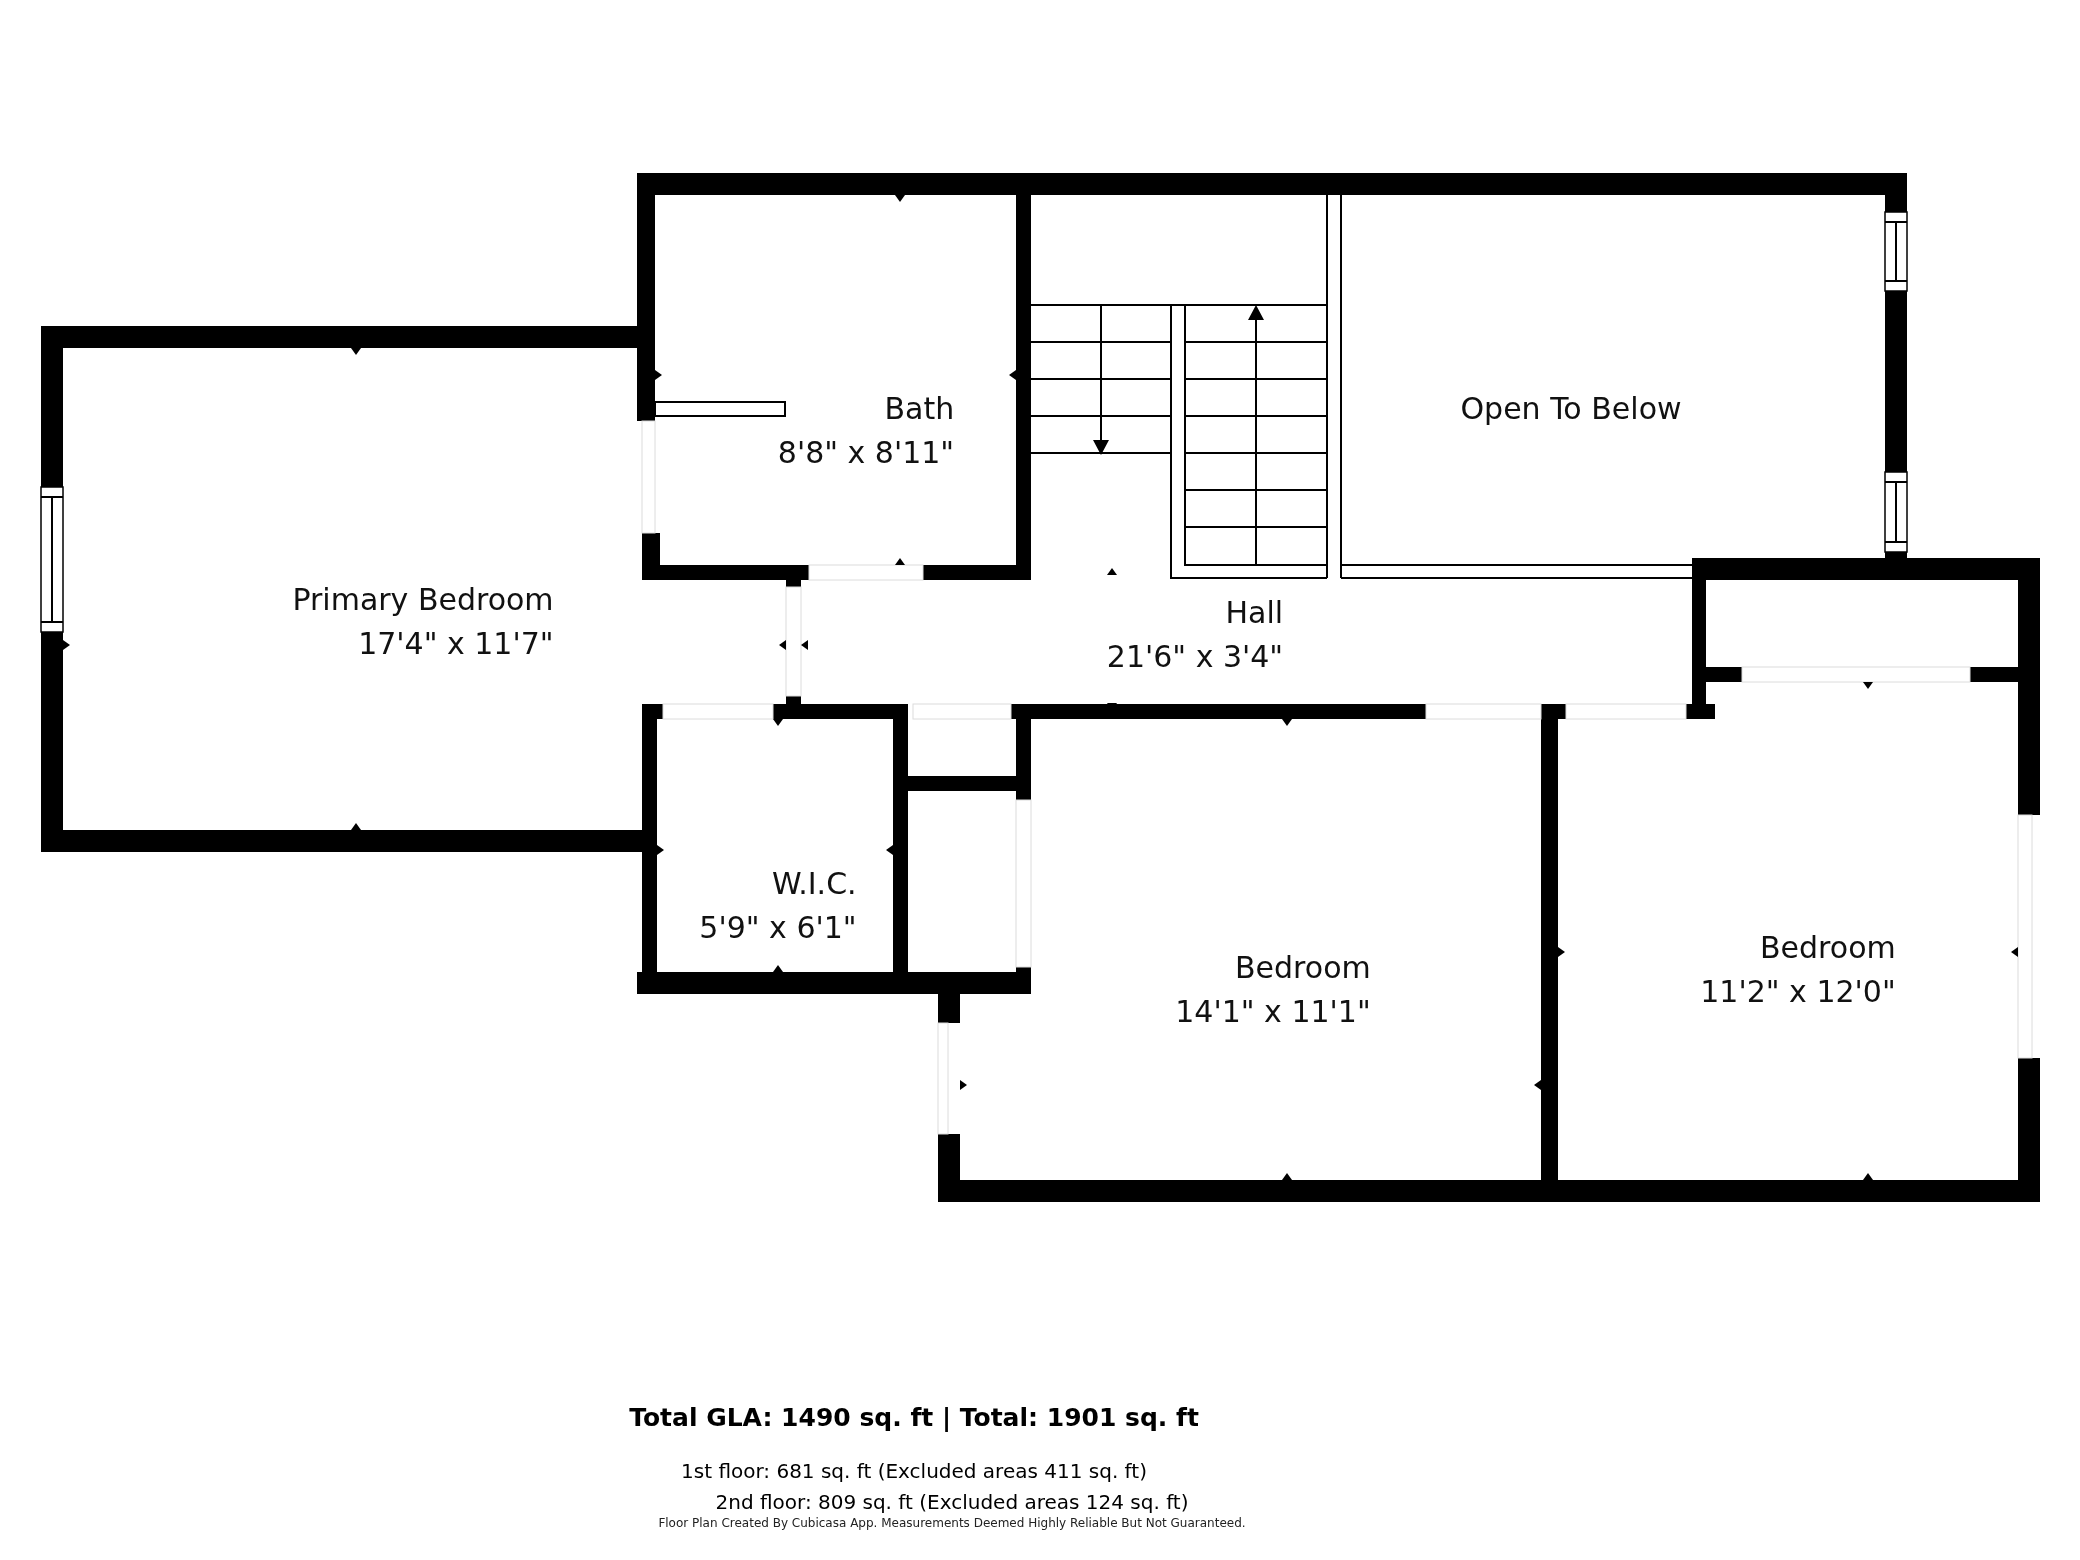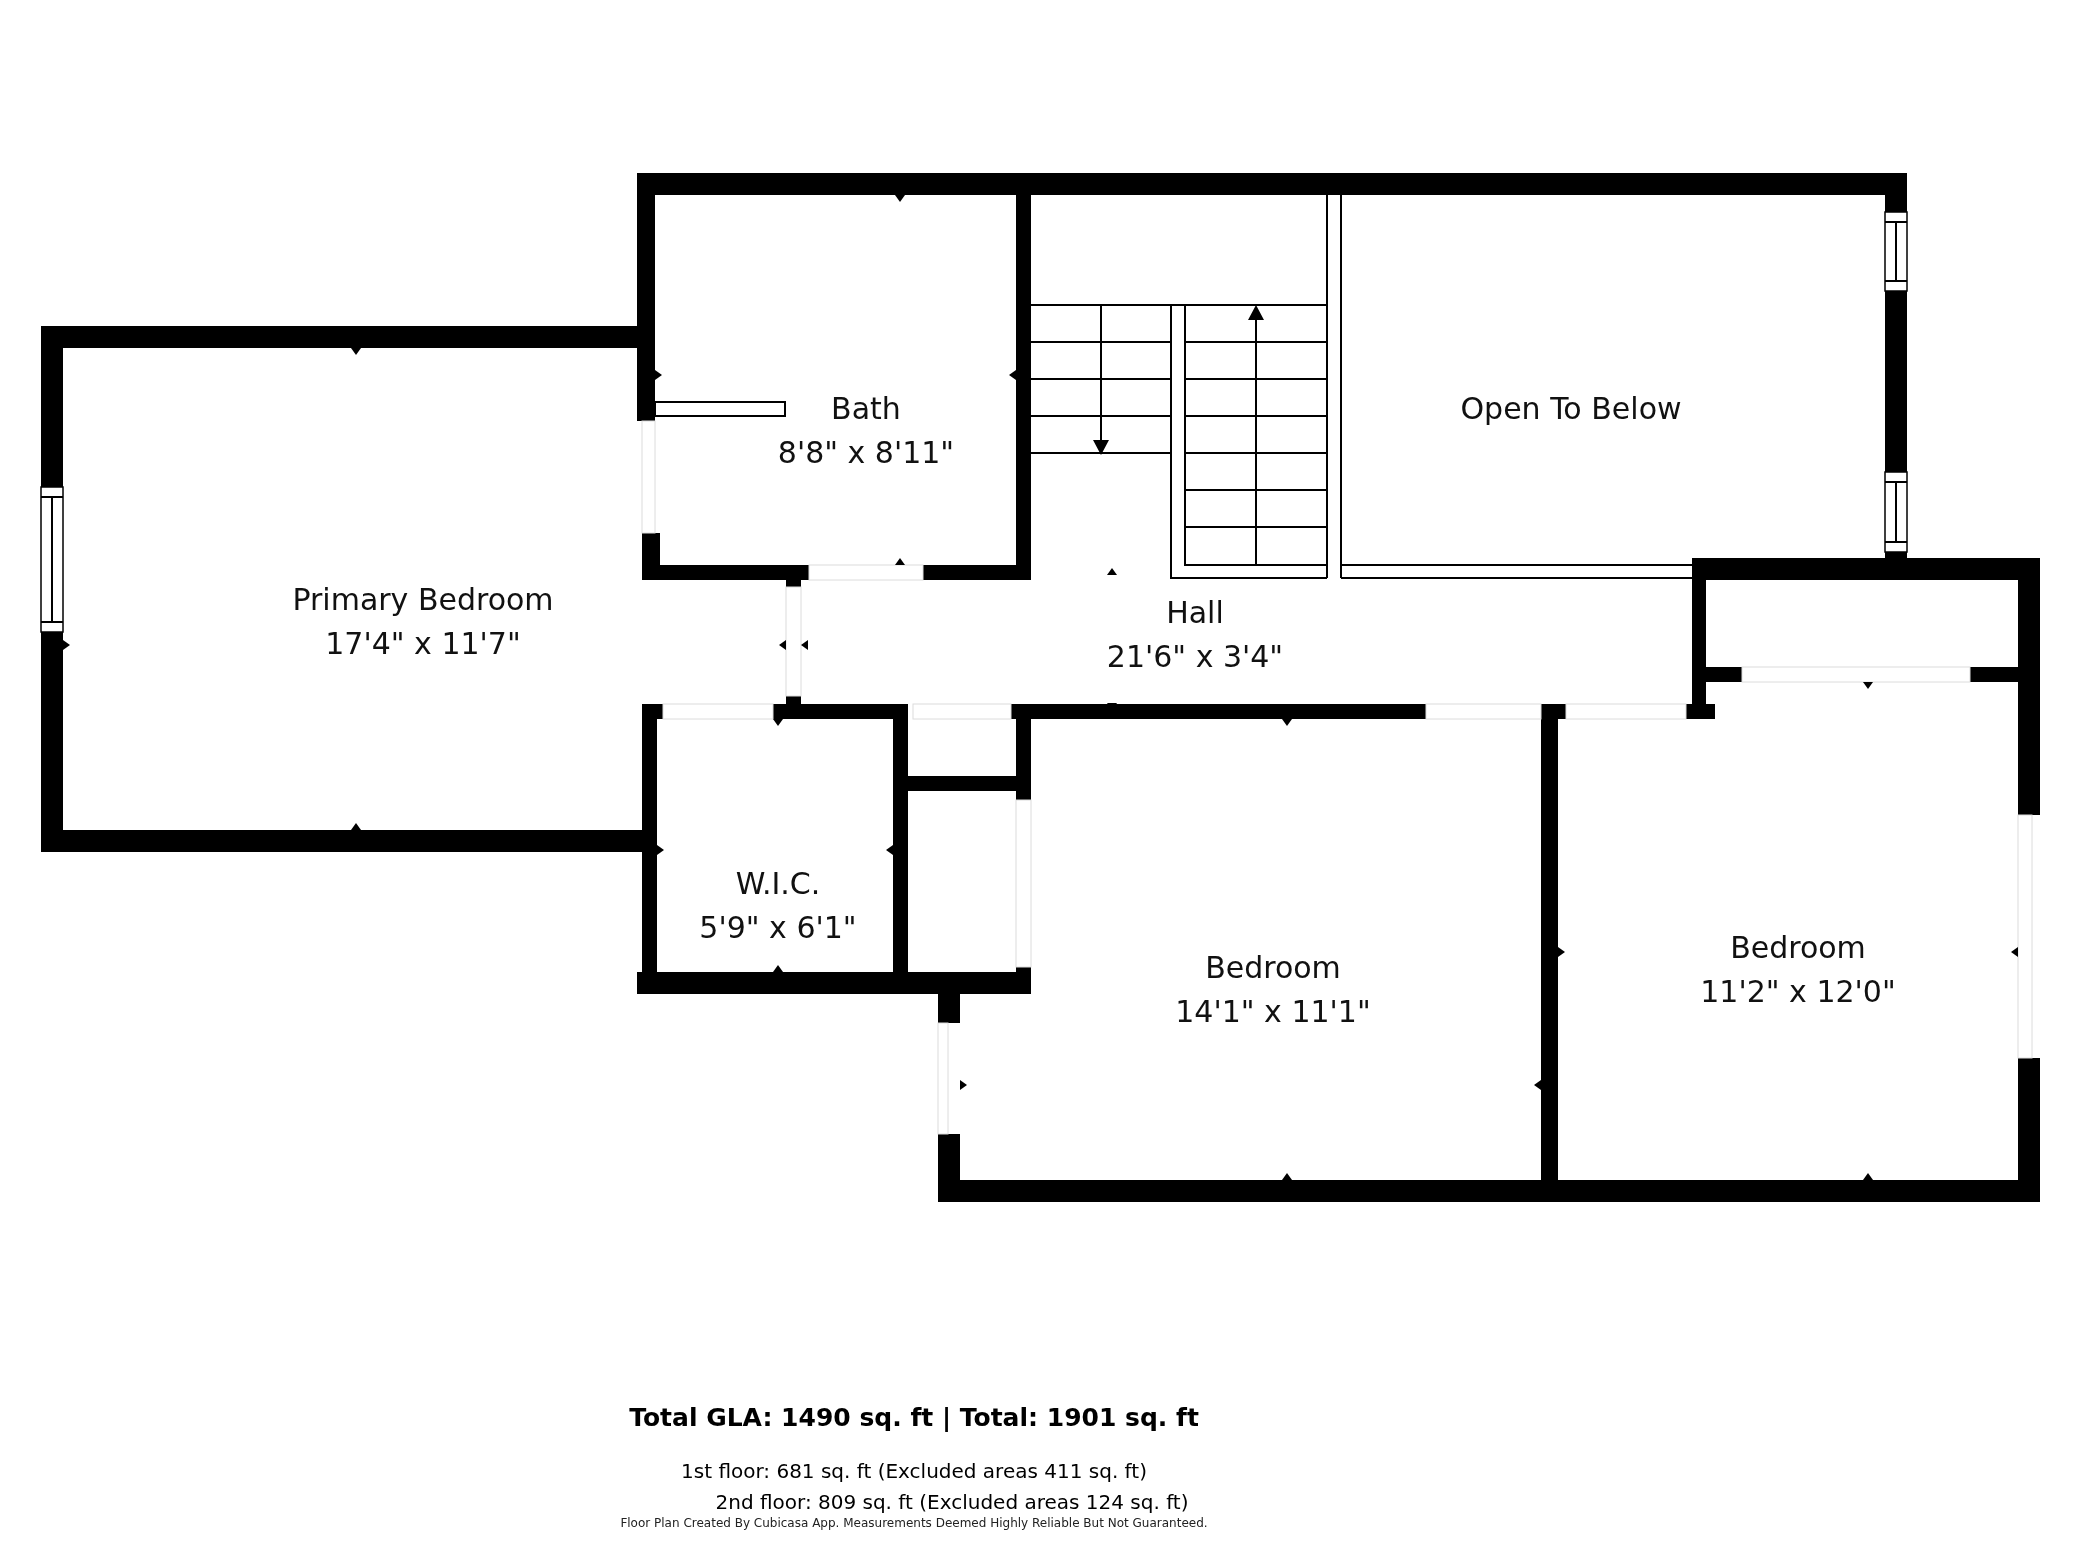--- a/index.html
+++ b/index.html
@@ -2,27 +2,27 @@
 <html><head>
 <meta charset="utf-8">
 <style>
   html, body { margin: 0; padding: 0; background: #ffffff; }
   body { width: 2080px; height: 1560px; position: relative; overflow: hidden; font-family: "DejaVu Sans", sans-serif; color: #000; }
   #plan { position: absolute; left: 0; top: 0; }
   .wall { fill: #000; }
   .thin { fill: none; stroke: #000; stroke-width: 2; }
   .win { fill: #fff; stroke: #000; stroke-width: 1.5; }
   .opening { fill: #fff; stroke: #dcdcdc; stroke-width: 1; }
-  .lbl { position: absolute; text-align: center; transform: translateX(-50%); white-space: nowrap; font-size: 30px; line-height: 44px; color: #111; }
+  .lbl { position: absolute; text-align: right; transform: translateX(-50%); white-space: nowrap; font-size: 30px; line-height: 44px; color: #111; }
   .footer { position: absolute; left: 0; width: 1828px; text-align: center; color: #000; }
   .f-total { top: 1403px; font-size: 25px; font-weight: bold; }
   .f-line { font-size: 20px; margin-top: 23px; }
   .f1 { top: 1436px; }
   .f2 { top: 1467px; padding-left: 38px; }
-  .f-credit { top: 1516px; font-size: 12px; color: #222; }
+  .f-credit { top: 1516px; font-size: 12px; color: #222; margin-left: 38px; }
 </style>
 </head>
 <body>
 
 <svg id="plan" width="2080" height="1560" viewBox="0 0 2080 1560" xmlns="http://www.w3.org/2000/svg">
 
   <g>
 
     <rect class="wall" x="637" y="173" width="1270" height="22"></rect>
 

